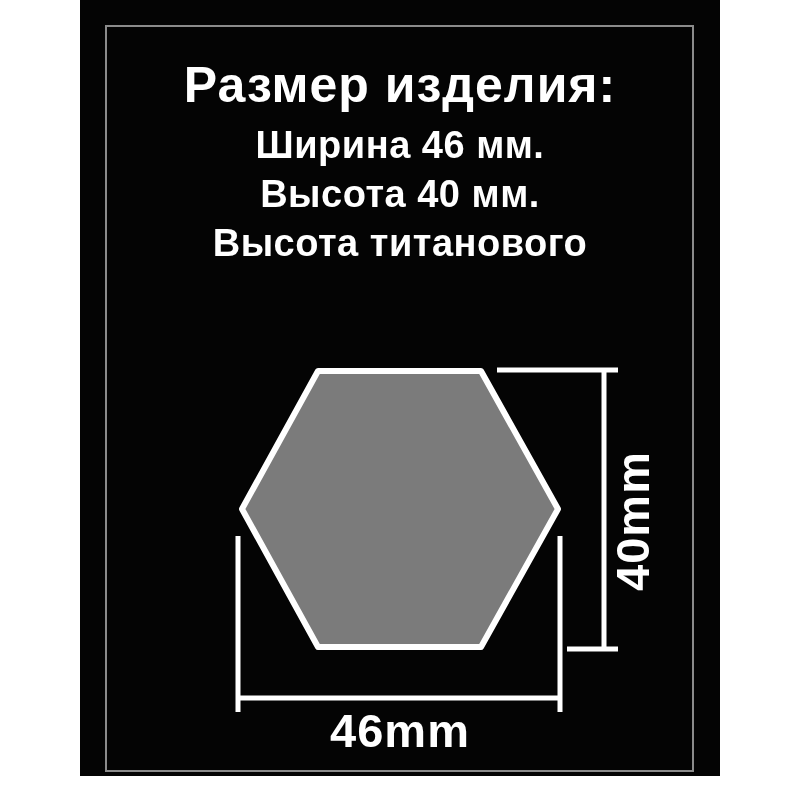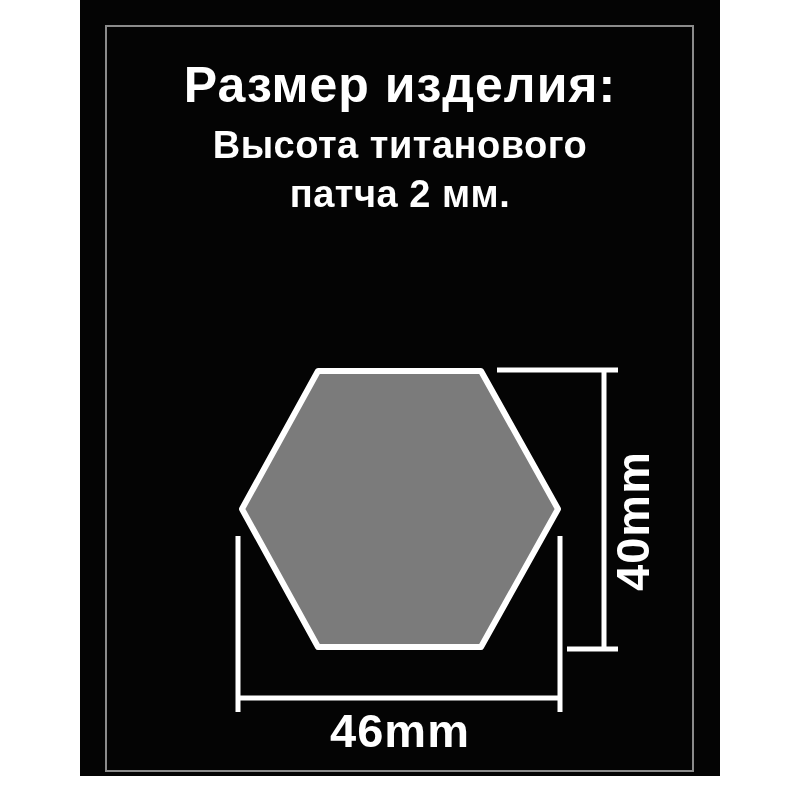--- a/index.html
+++ b/index.html
@@ -68,22 +68,23 @@
     letter-spacing: 1px;
   }
 </style>
 </head>
 <body>
 
 <div class="card">
   <div class="frame"></div>
   <div class="text-block">
     <h1 class="title">Размер изделия:</h1>
+    <p class="spec-line">Ширина 46 мм.</p>
+    <p class="spec-line">Высота 40 мм.</p>
     <p class="spec-line">Высота титанового</p>
-    <p class="spec-line">патча 2 мм.</p>
   </div>
 </div>
 
 <svg class="diagram" viewBox="0 0 800 800" xmlns="http://www.w3.org/2000/svg">
 
   <polygon class="hex" points="318,371 481,371 558,509 481,647 318,647 242,509"></polygon>
 
   <g>
     <line class="dim-line" x1="238" y1="536" x2="238" y2="712"></line>
     <line class="dim-line" x1="560" y1="536" x2="560" y2="712"></line>

